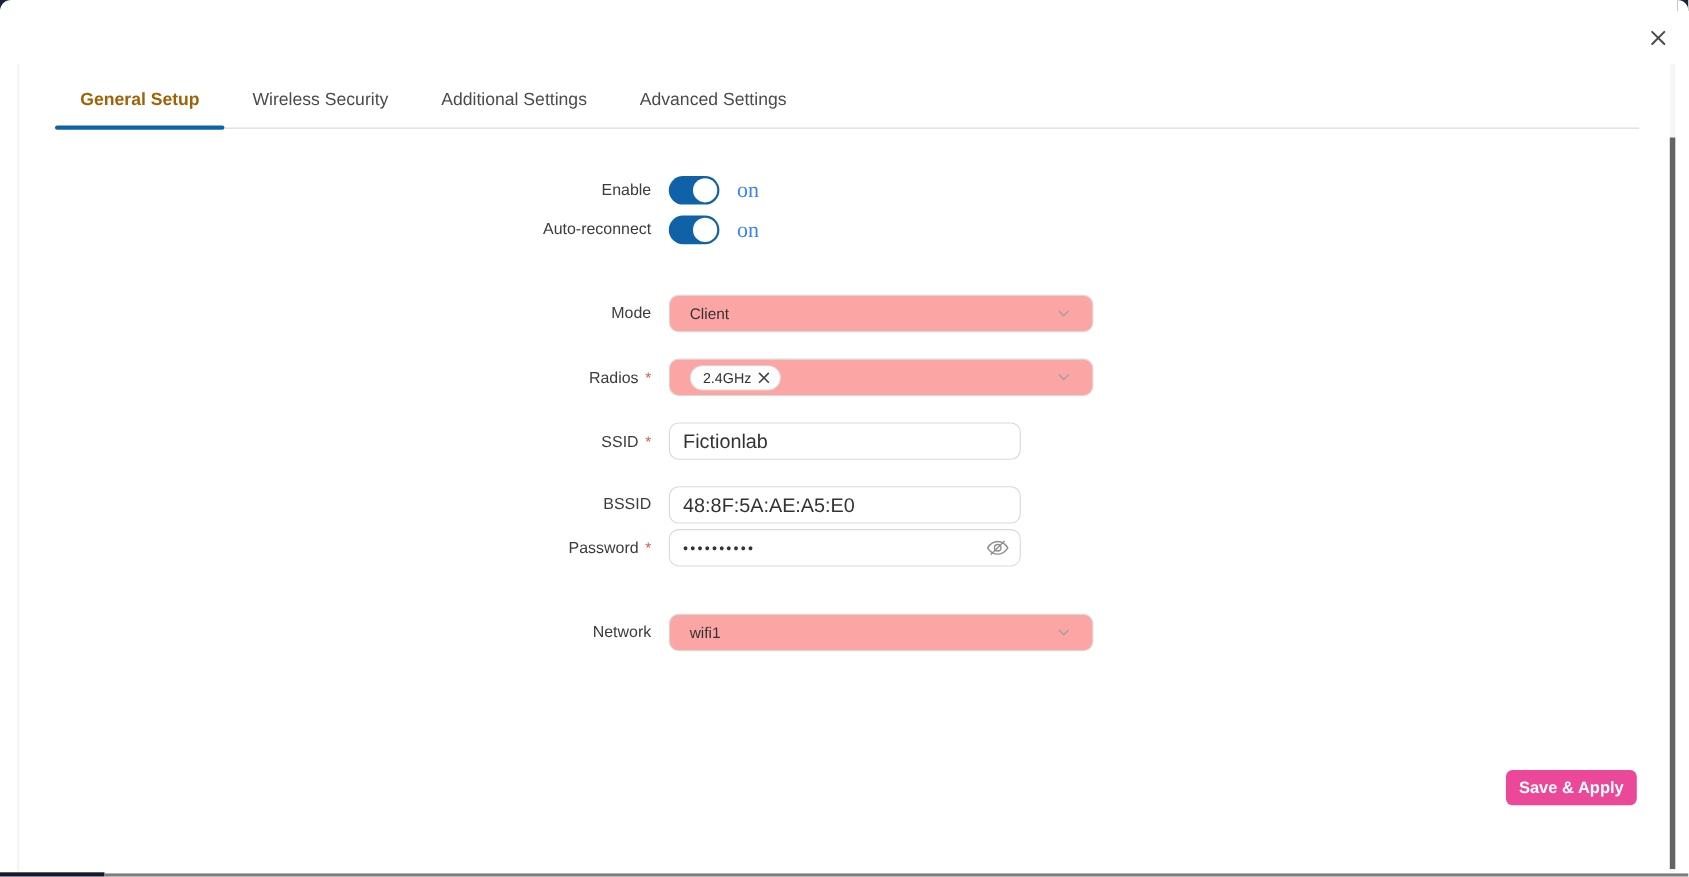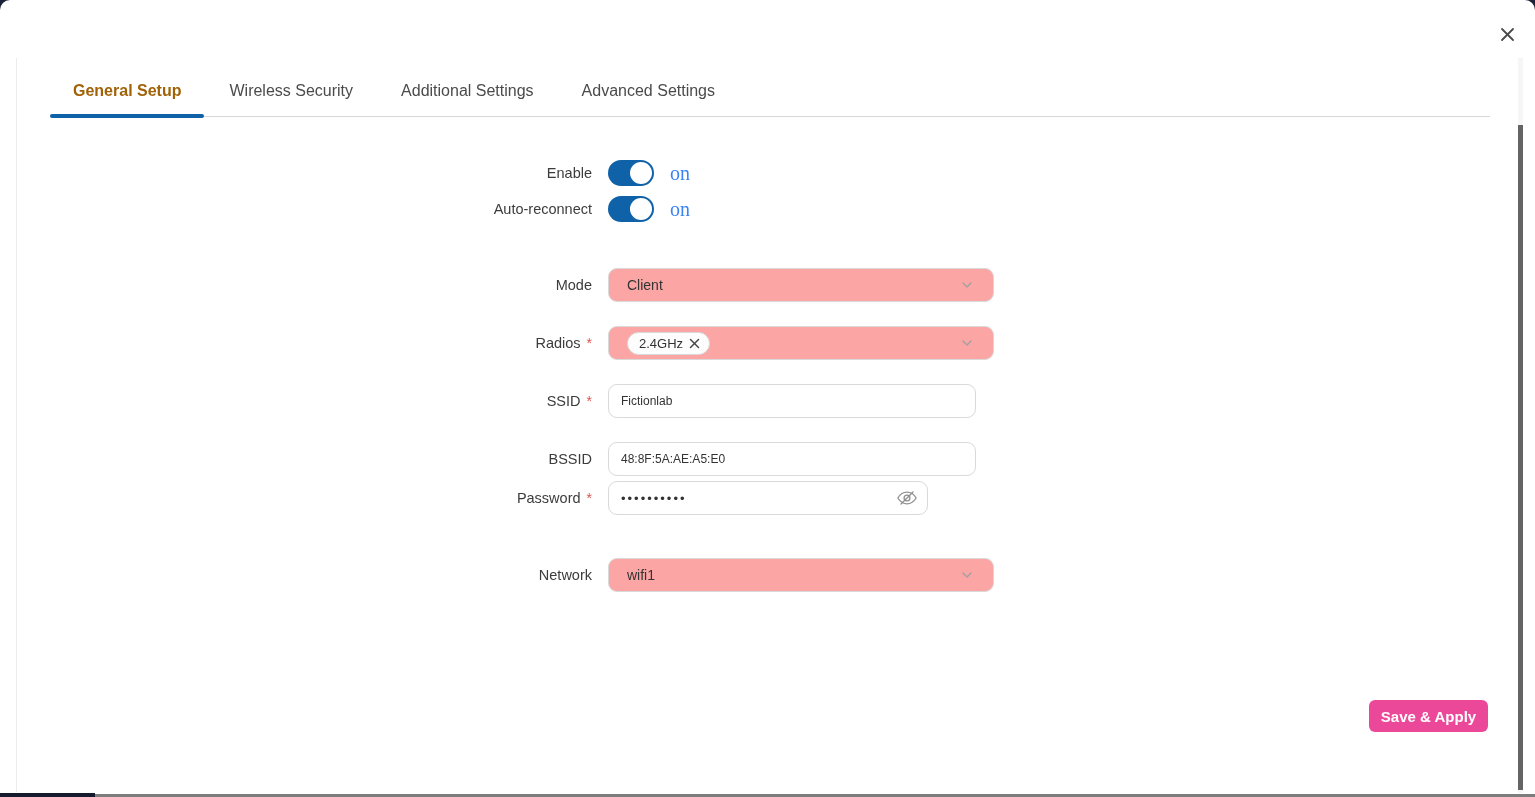--- a/index.html
+++ b/index.html
@@ -75,22 +75,22 @@
   .box {
     width: 386px; height: 34px; border: 1px solid #d9d9d9; border-radius: 9px;
     background: #fca5a5; display: flex; align-items: center; padding: 0 18px;
     font-size: 14px; color: #333;
   }
   .select-box { justify-content: space-between; cursor: pointer; }
   .select-value { font-size: 14px; color: #333; }
   .chev { flex: 0 0 auto; display: flex; align-items: center; }
 
   input.text-input {
-    width: 368px; height: 34px; border: 1px solid #d9d9d9; border-radius: 9px;
-    background: #fff; padding: 0 12px; font-size: 12px; color: #333; outline: none;
+    width: 320px; height: 34px; border: 1px solid #d9d9d9; border-radius: 9px;
+    background: #fff; padding: 0 12px; font-size: 18px; color: #333; outline: none;
     font-family: "Liberation Sans", "DejaVu Sans", sans-serif;
   }
   input.pwd { letter-spacing: 2px; font-size: 13px; padding-right: 40px; width: 320px; }
   .pwd-wrap { position: relative; }
   .eye-btn {
     position: absolute; right: 10px; top: 50%; transform: translateY(-50%);
     width: 22px; height: 22px; display: flex; align-items: center; justify-content: center;
     cursor: pointer;
   }
 

